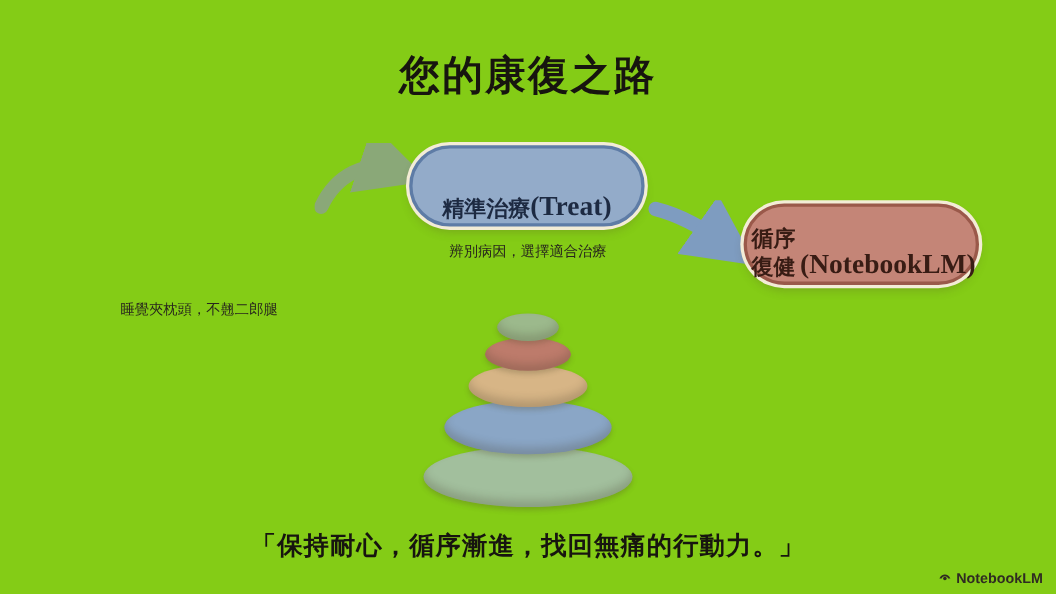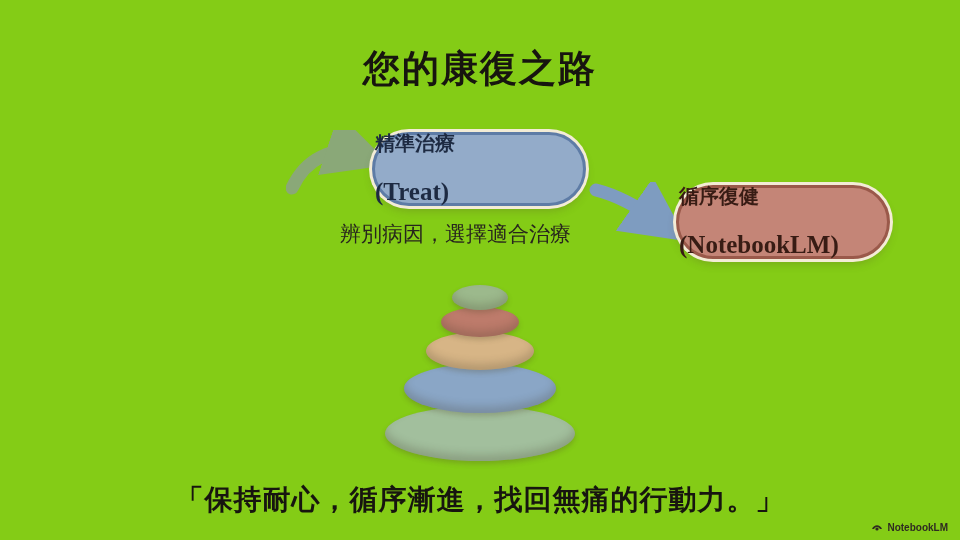--- a/index.html
+++ b/index.html
@@ -26,22 +26,22 @@
     color: #17150f;
     letter-spacing: 2px;
   }
   
   .pill {
     position: absolute;
     width: 214px;
     height: 74px;
     border-radius: 40px;
     display: flex;
-    flex-direction: column;
-    align-items: flex-start;
+    flex-direction: row;
+    align-items: flex-end;
     justify-content: center;
     line-height: 1.25;
     box-sizing: border-box;
     text-align: center;
   }
   .pill .pill-title { font-size: 20px; font-weight: bold; }
   .pill .pill-sub   { font-size: 25px; font-weight: bold; margin-top: 20px; }
   .pill-green {
     left: 74px; top: 182px;
     background: #a9c096;
@@ -60,22 +60,22 @@
     left: 676px; top: 185px;
     background: #c48577;
     border: 3px solid #9a594a;
     box-shadow: 0 0 0 3px #f3ecd6, 0 5px 9px rgba(80,70,40,0.25);
     color: #381c14;
   }
   
   .caption {
     position: absolute;
     width: 280px;
-    text-align: left;
-    font-size: 21px;
+    text-align: center;
+    font-size: 13px;
     color: #27251d;
   }
   .caption-left   { left: 41px;  top: 272px; }
   .caption-center { left: 340px; top: 220px; }
   .caption-right  { left: 643px; top: 272px; }
   
   .arrow-svg { position: absolute; }
   .arrow-green { left: 286px; top: 130px; }
   .arrow-blue  { left: 588px; top: 182px; }
   
@@ -89,35 +89,35 @@
   .stone-tan    { left: 426px; top: 332px; width: 108px; height: 38px; background: #d7b586; }
   .stone-red    { left: 441px; top: 307px; width: 78px;  height: 30px; background: #bd7b6b; }
   .stone-top    { left: 452px; top: 285px; width: 56px;  height: 25px; background: #9cb98c; }
   
   .quote {
     position: absolute;
     top: 481px;
     left: 0;
     width: 100%;
     text-align: center;
-    font-size: 28px;
+    font-size: 23px;
     font-weight: bold;
     color: #17150f;
     letter-spacing: 1px;
   }
   
   .branding {
     position: absolute;
     right: 12px;
     bottom: 7px;
     display: flex;
-    align-items: flex-end;
+    align-items: flex-start;
     gap: 4px;
     font-family: "Liberation Sans", "DejaVu Sans", sans-serif;
-    font-size: 10px;
+    font-size: 13px;
     font-weight: bold;
     color: #2f2b22;
   }
   .branding svg { display: block; }
 </style>
 </head>
 <body>
 
 <div class="canvas">
 
@@ -134,20 +134,21 @@
 
   <svg class="arrow-svg arrow-blue" width="92" height="60" viewBox="0 0 92 60">
     <defs>
       <marker id="headBlue" markerWidth="5" markerHeight="5" refX="2.4" refY="2.5" orient="auto">
         <path d="M0,0 L5,2.5 L0,5 Z" fill="#7e9cc0"></path>
       </marker>
     </defs>
     <path d="M 8 8 C 32 14, 52 26, 72 40" fill="none" stroke="#7e9cc0" stroke-width="13" stroke-linecap="round" marker-end="url(#headBlue)"></path>
   </svg>
 
+  <div class="caption caption-left">睡覺夾枕頭，不翹二郎腿</div>
 
   <div class="pill pill-blue">
     <div class="pill-title">精準治療</div>
     <div class="pill-sub">(Treat)</div>
   </div>
   <div class="caption caption-center">辨別病因，選擇適合治療</div>
 
   <div class="pill pill-red">
     <div class="pill-title">循序復健</div>
     <div class="pill-sub">(NotebookLM)</div>

